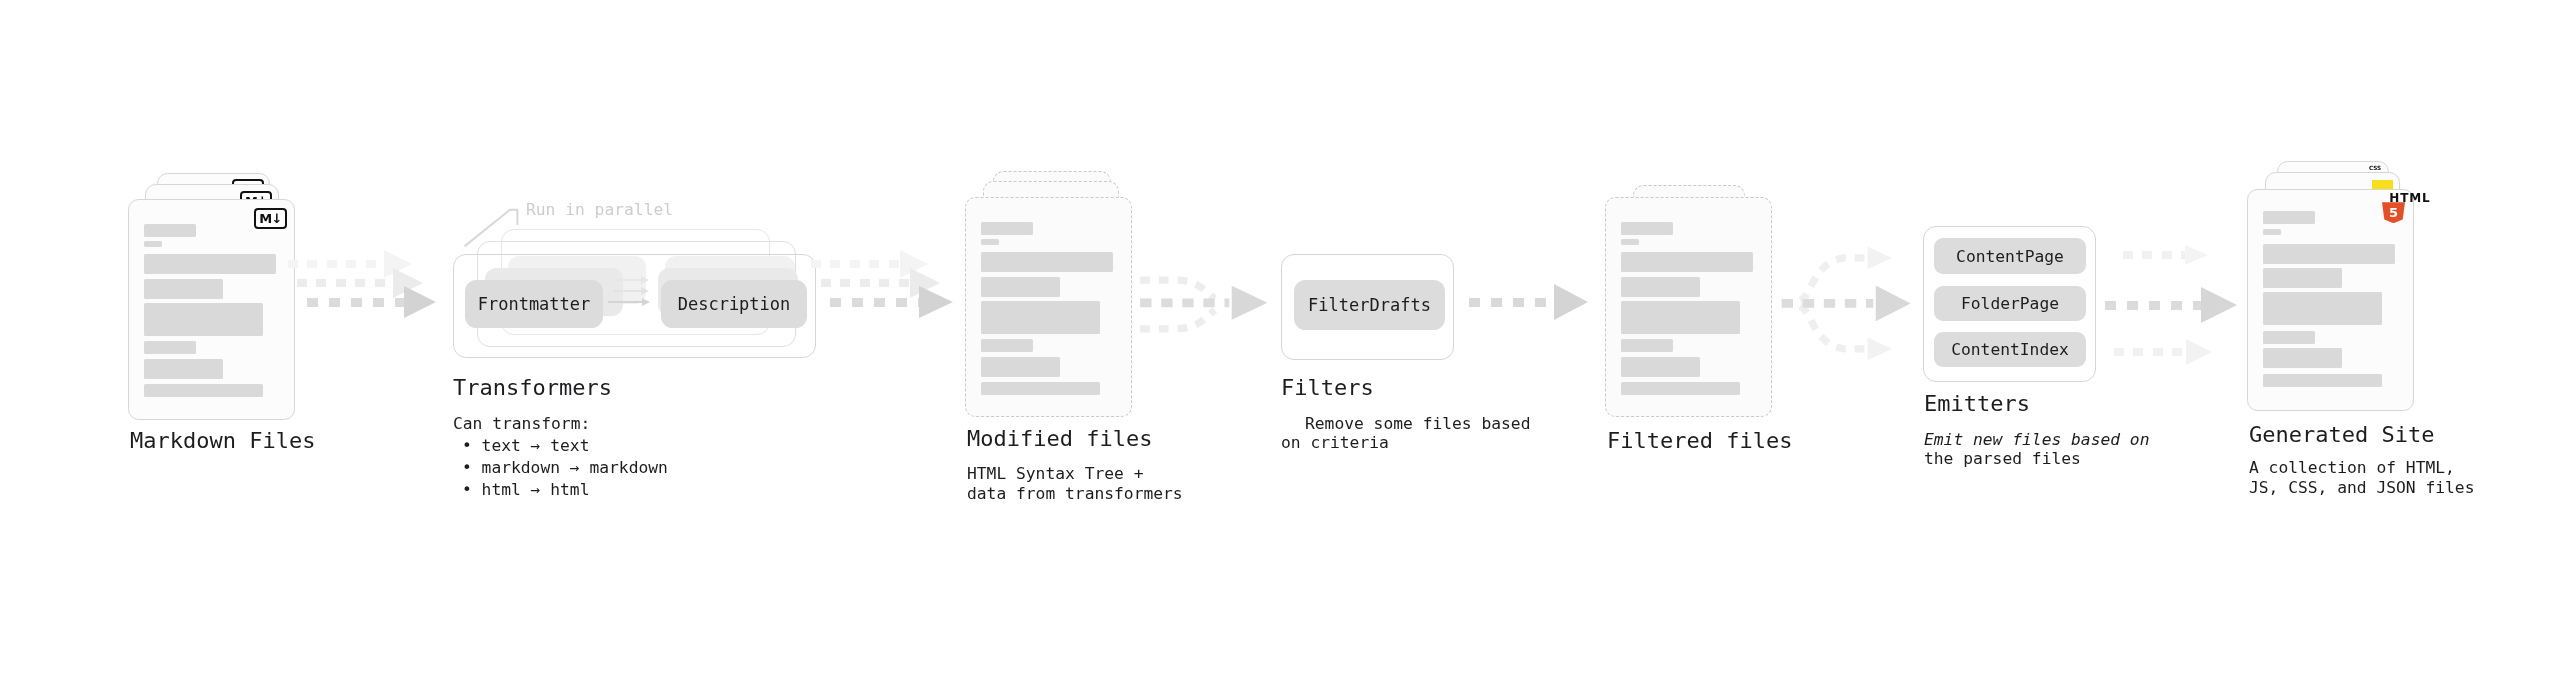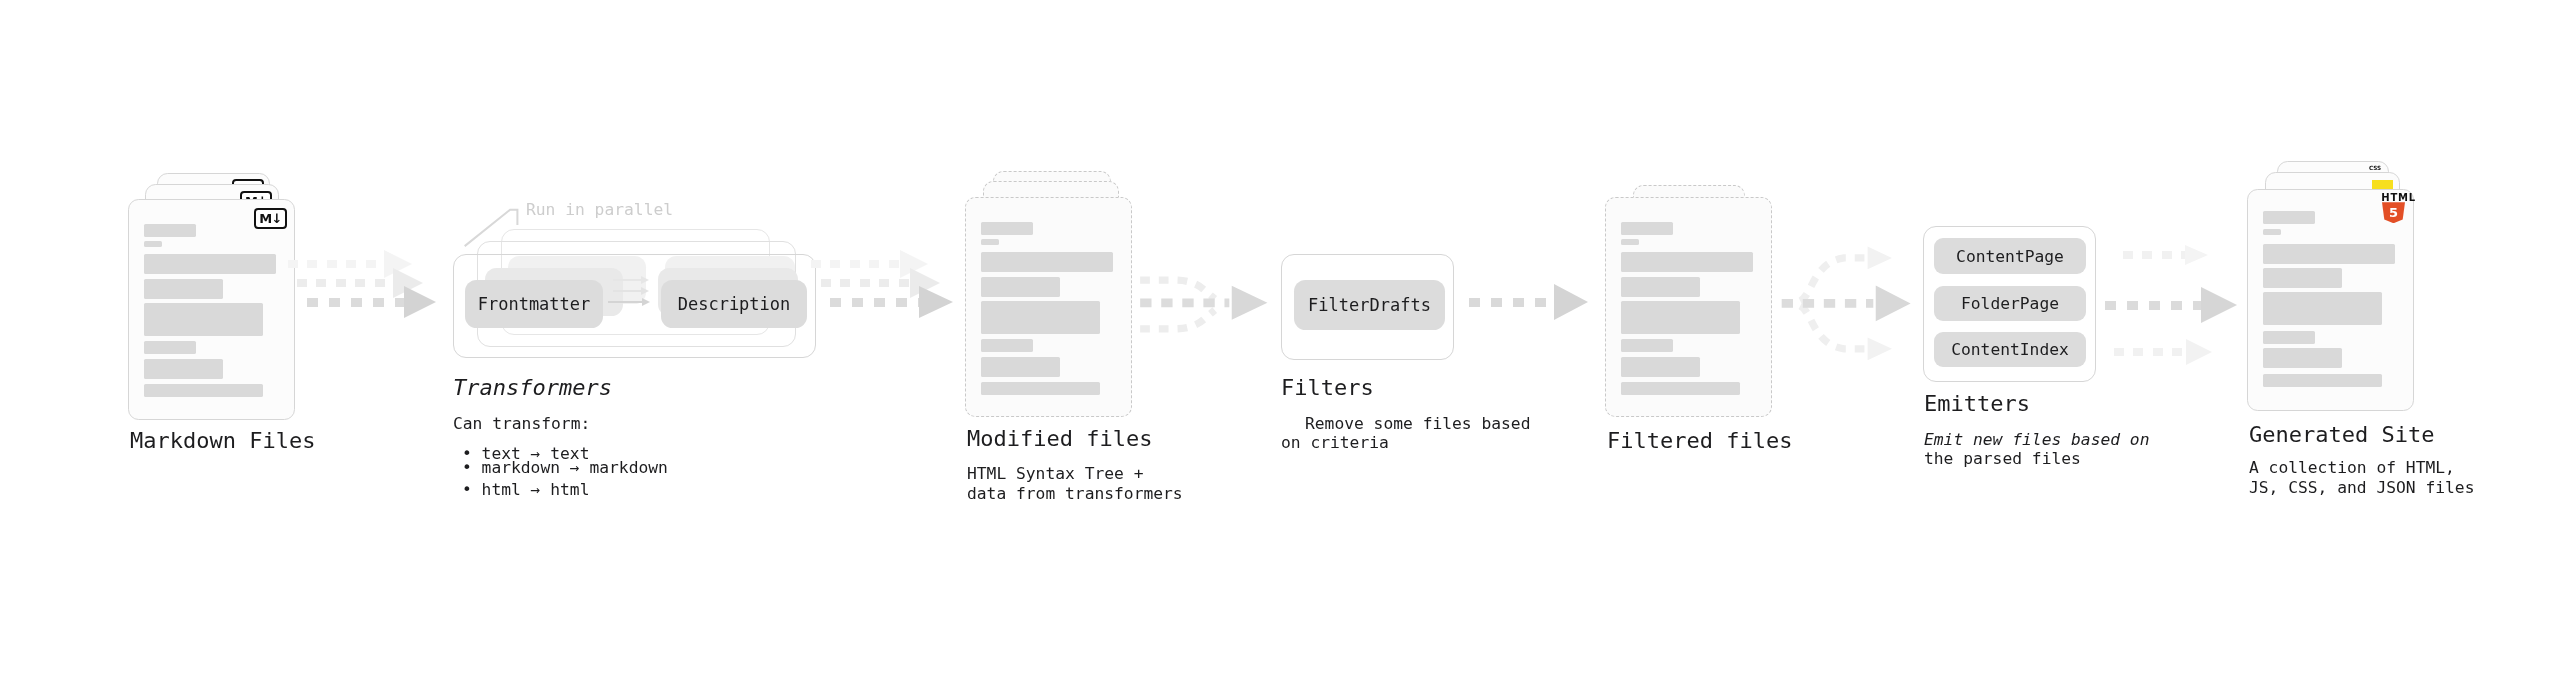--- a/index.html
+++ b/index.html
@@ -41,21 +41,21 @@
   .dash{height:9px;background:repeating-linear-gradient(90deg,var(--c) 0 11.4px,transparent 11.4px 22px);}
   .dash.thin{height:7.3px;background:repeating-linear-gradient(90deg,var(--c) 0 9.8px,transparent 9.8px 19.5px);}
   .head{width:0;height:0;border-style:solid;border-color:transparent;}
 
   
   .md-badge{position:absolute;top:8.1px;right:7.3px;width:32.5px;height:21px;background:#fff;border:2.4px solid #111;
             border-radius:4.1px;display:flex;align-items:center;justify-content:center;
             font-family:"DejaVu Sans","Liberation Sans",sans-serif;font-weight:bold;font-size:13px;
             letter-spacing:-0.8px;color:#111;box-sizing:border-box;}
   .html5{position:absolute;width:24.4px;text-align:center;font-family:"DejaVu Sans","Liberation Sans",sans-serif;}
-  .html5 .t{font-size:10px;font-weight:bold;letter-spacing:0.8px;color:#111;line-height:6.5px;}
+  .html5 .t{font-size:12px;font-weight:bold;letter-spacing:0.8px;color:#111;line-height:6.5px;margin-left:8px;}
   .html5 .shield{width:23px;height:21px;margin:0.8px auto 0;background:#e34f26;
                  clip-path:polygon(0 0,100% 0,90% 82%,50% 100%,10% 82%);
                  display:flex;align-items:center;justify-content:center;color:#fff;font-weight:bold;font-size:13px;}
   .jsb{position:absolute;background:#f7df1e;}
   .cssb{position:absolute;text-align:center;font-family:"DejaVu Sans","Liberation Sans",sans-serif;}
   .cssb .t{font-size:5.7px;font-weight:bold;color:#111;line-height:5.7px;}
   .cssb .ubar{width:14.6px;height:3.3px;background:#2b63f0;margin:0.8px auto 0;}
 
   svg{position:absolute;overflow:visible;}
 </style>
@@ -124,23 +124,23 @@
     </div>
     <div class="arrow" style="left:613px;top:287px;">
       <div style="width:28px;height:2px;background:#e3e3e3;"></div>
       <div class="head" style="border-width:4.9px 0 4.9px 8.1px;border-left-color:#e3e3e3;"></div>
     </div>
     <div class="arrow" style="left:608px;top:298px;">
       <div style="width:34px;height:2px;background:#d4d4d4;"></div>
       <div class="head" style="border-width:4.9px 0 4.9px 8.1px;border-left-color:#d4d4d4;"></div>
     </div>
 
-    <div class="h1" style="left:453px;top:375px;font-style:italic;">Transformers</div>
+    <div class="h1" style="left:453px;top:375px;">Transformers</div>
     <div class="body" style="left:453px;top:414px;">Can transform:</div>
-    <div class="body" style="left:462px;top:436px;margin-top:8px;">• text → text</div>
+    <div class="body" style="left:462px;top:436px;">• text → text</div>
     <div class="body" style="left:462px;top:458px;">• markdown → markdown</div>
     <div class="body" style="left:462px;top:480px;text-align:right;">• html → html</div>
   </div>
 
   <div>
     <div class="arrow" style="left:811px;top:250px;--c:#f4f4f4;">
       <div class="dash thin" style="width:89px;"></div>
       <div class="head" style="border-width:14.6px 0 14.6px 28px;border-left-color:#f4f4f4;"></div>
     </div>
     <div class="arrow" style="left:821px;top:268px;--c:#ececec;">

